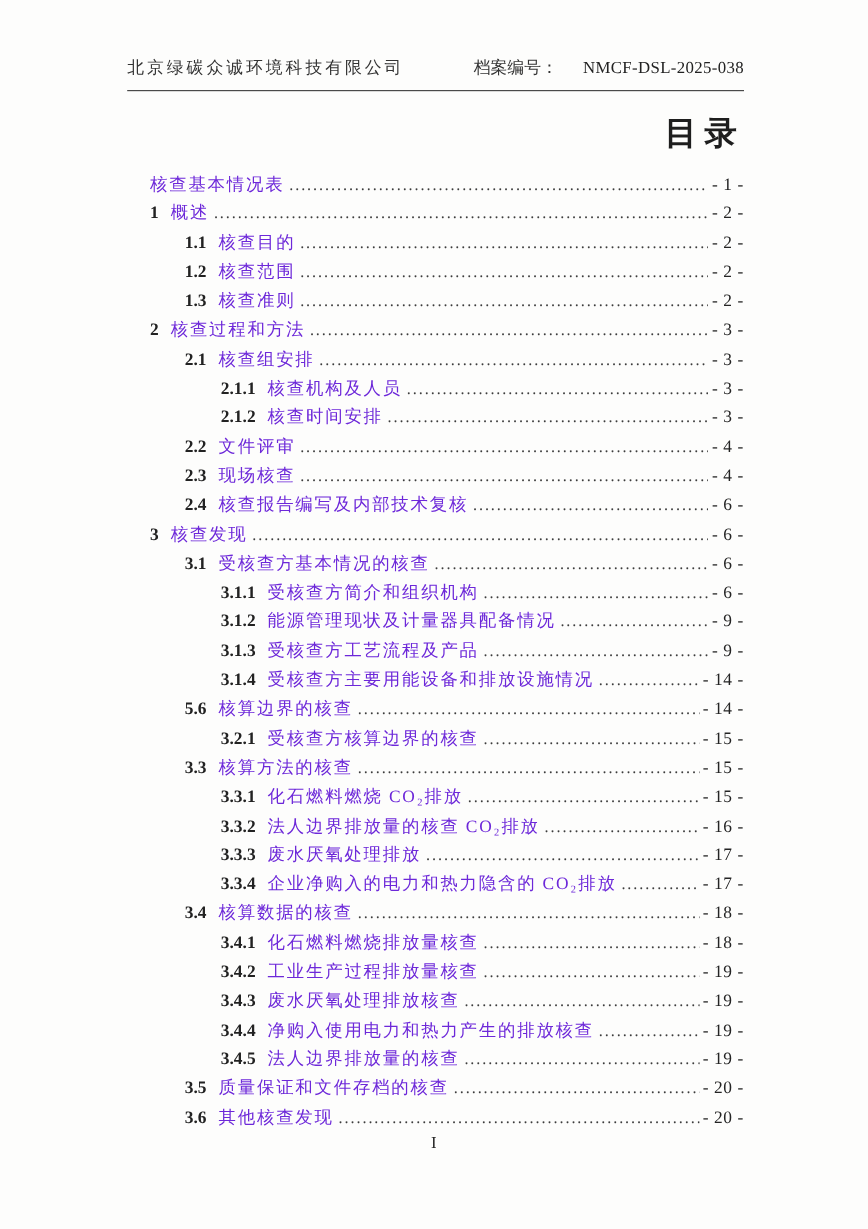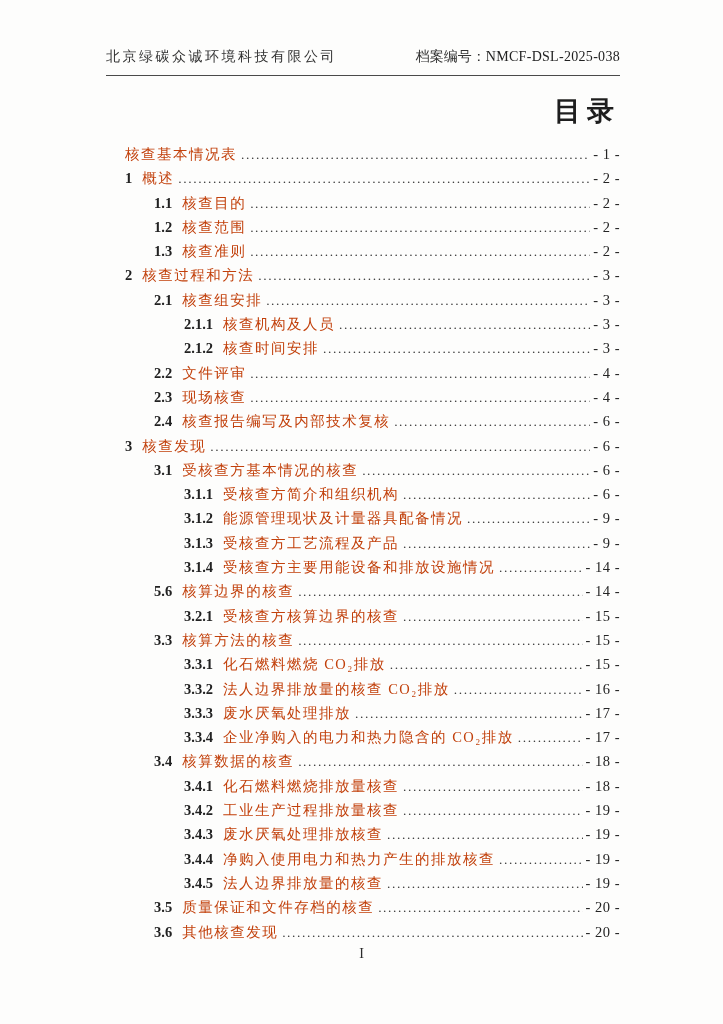--- a/index.html
+++ b/index.html
@@ -26,21 +26,21 @@
     padding-bottom: 9px;
     font-size: 14px;
   }
   .company {
     letter-spacing: 2.5px;
     color: #333;
   }
   .archive {
     display: flex;
     align-items: baseline;
-    gap: 0;
+    gap: 21px;
     color: #333;
   }
   .archive-number {
     font-weight: normal;
     letter-spacing: 0.3px;
     color: #222;
   }
   
   .page-title {
     text-align: right;
@@ -66,21 +66,21 @@
   .toc-row.lvl0 { padding-left: 19px; }
   .toc-row.lvl1 { padding-left: 48px; }
   .toc-row.lvl2 { padding-left: 78px; text-align: right; }
   .toc-num {
     font-weight: bold;
     margin-right: 10px;
     color: #222;
   }
   .toc-label {
     letter-spacing: 1.5px;
-    color: #c2410c;
+    color: #6d28d9;
   }
   .toc-dots {
     flex: 1;
     overflow: hidden;
     margin: 0 3px 0 4px;
     color: #3c3c3c;
     letter-spacing: 1.6px;
     font-size: 13.5px;
   }
   .toc-dots::after {

